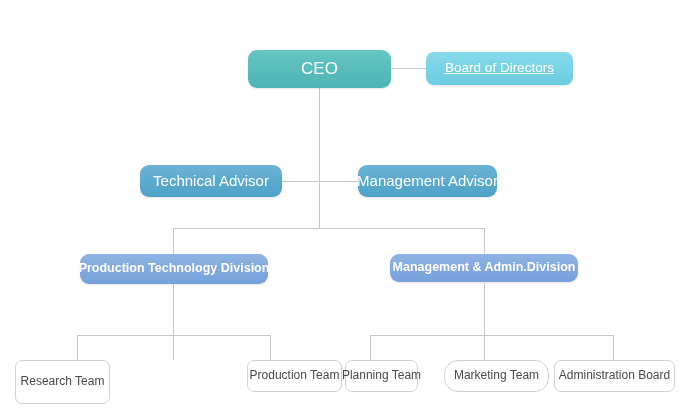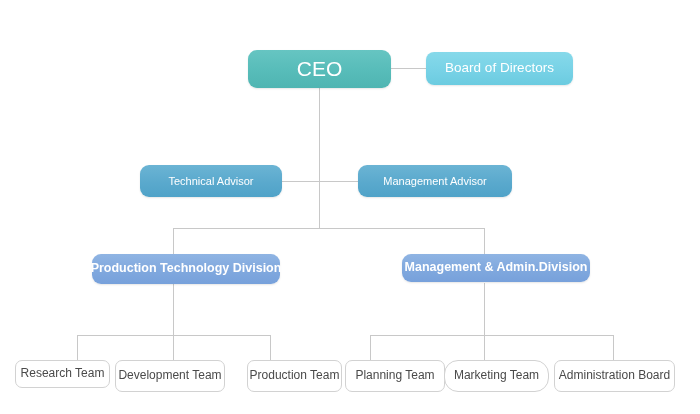--- a/index.html
+++ b/index.html
@@ -36,52 +36,51 @@
     text-align: center;
     border-radius: 8px;
     line-height: 1.1;
     white-space: nowrap;
   }
 
   
   .node--ceo {
     background: linear-gradient(180deg, #66c5c2 0%, #57bcb9 55%, #4fb5b2 100%);
     color: #ffffff;
-    font-size: 21px;
+    font-size: 17px;
     border-radius: 9px;
     box-shadow: 0 1px 2px rgba(0,0,0,0.10);
   }
 
   
   .node--board {
     background: linear-gradient(180deg, #86d9ea 0%, #78d2e6 55%, #6bcbe0 100%);
     color: #ffffff;
     font-size: 13.5px;
     border-radius: 8px;
     box-shadow: 0 1px 2px rgba(0,0,0,0.10);
   }
 
   
   .node--advisor {
     background: linear-gradient(180deg, #6bb4d4 0%, #5aa9cd 55%, #4fa2c8 100%);
     color: #ffffff;
-    font-size: 11px;
+    font-size: 15px;
     border-radius: 9px;
     box-shadow: 0 1px 2px rgba(0,0,0,0.10);
   }
 
   
   .node--division {
     background: linear-gradient(180deg, #8fb4e3 0%, #80a8de 55%, #77a1db 100%);
     color: #ffffff;
     font-size: 12.5px;
     font-weight: bold;
     border-radius: 9px;
     box-shadow: 0 1px 2px rgba(0,0,0,0.10);
-    margin-left: 12px;
   }
 
   
   .node--team {
     background: #ffffff;
     color: #4a4a4a;
     font-size: 12px;
     border: 1px solid #d2d2d2;
     border-radius: 7px;
   }
@@ -116,35 +115,34 @@
   <div class="line v" style="left:484px; top:283px; height:53px;"></div>
 
   <div class="line h" style="left:370px; top:335px; width:244px;"></div>
 
   <div class="line v" style="left:370px; top:335px; height:25px;"></div>
   <div class="line v" style="left:484px; top:335px; height:25px;"></div>
   <div class="line v" style="left:613px; top:335px; height:25px;"></div>
 
   <div class="node node--ceo" style="left:248px; top:50px; width:143px; height:38px;">CEO</div>
 
-  <div class="node node--board" style="left:426px; top:52px; width:147px; height:33px;">Board of Directors</div>
+  <div class="node node--board" style="left:426px; top:52px; width:147px; height:33px;text-decoration:underline;">Board of Directors</div>
 
   <div class="node node--advisor" style="left:140px; top:165px; width:142px; height:32px;">Technical Advisor</div>
 
-  <div class="node node--advisor" style="left:358px; top:165px; width:154px; height:32px;">Management Advisor</div>
+  <div class="node node--advisor" style="left:358px; top:165px; width:139px; height:32px;">Management Advisor</div>
 
   <div class="node node--division" style="left:80px; top:254px; width:188px; height:30px;">Production Technology Division</div>
 
   <div class="node node--division" style="left:390px; top:254px; width:188px; height:28px;">Management &amp; Admin.Division</div>
 
-  <div class="node node--team" style="left:15px; top:360px; width:95px; height:28px;">Research Team</div>
+  <div class="node node--team" style="left:15px; top:360px; width:95px; height:44px;">Research Team</div>
 
-  <div class="node node--team" style="left:115px; top:360px; width:110px; height:32px;">Development Team</div>
 
   <div class="node node--team" style="left:229px; top:360px; width:95px; height:32px;margin-left:18px;">Production Team</div>
 
-  <div class="node node--team" style="left:345px; top:360px; width:100px; height:32px;">Planning Team</div>
+  <div class="node node--team" style="left:345px; top:360px; width:73px; height:32px;">Planning Team</div>
 
   <div class="node node--team" style="left:444px; top:360px; width:105px; height:32px;border-radius:14px;">Marketing Team</div>
 
   <div class="node node--team" style="left:554px; top:360px; width:121px; height:32px;">Administration Board</div>
 
 </div>
 
 </body></html>

